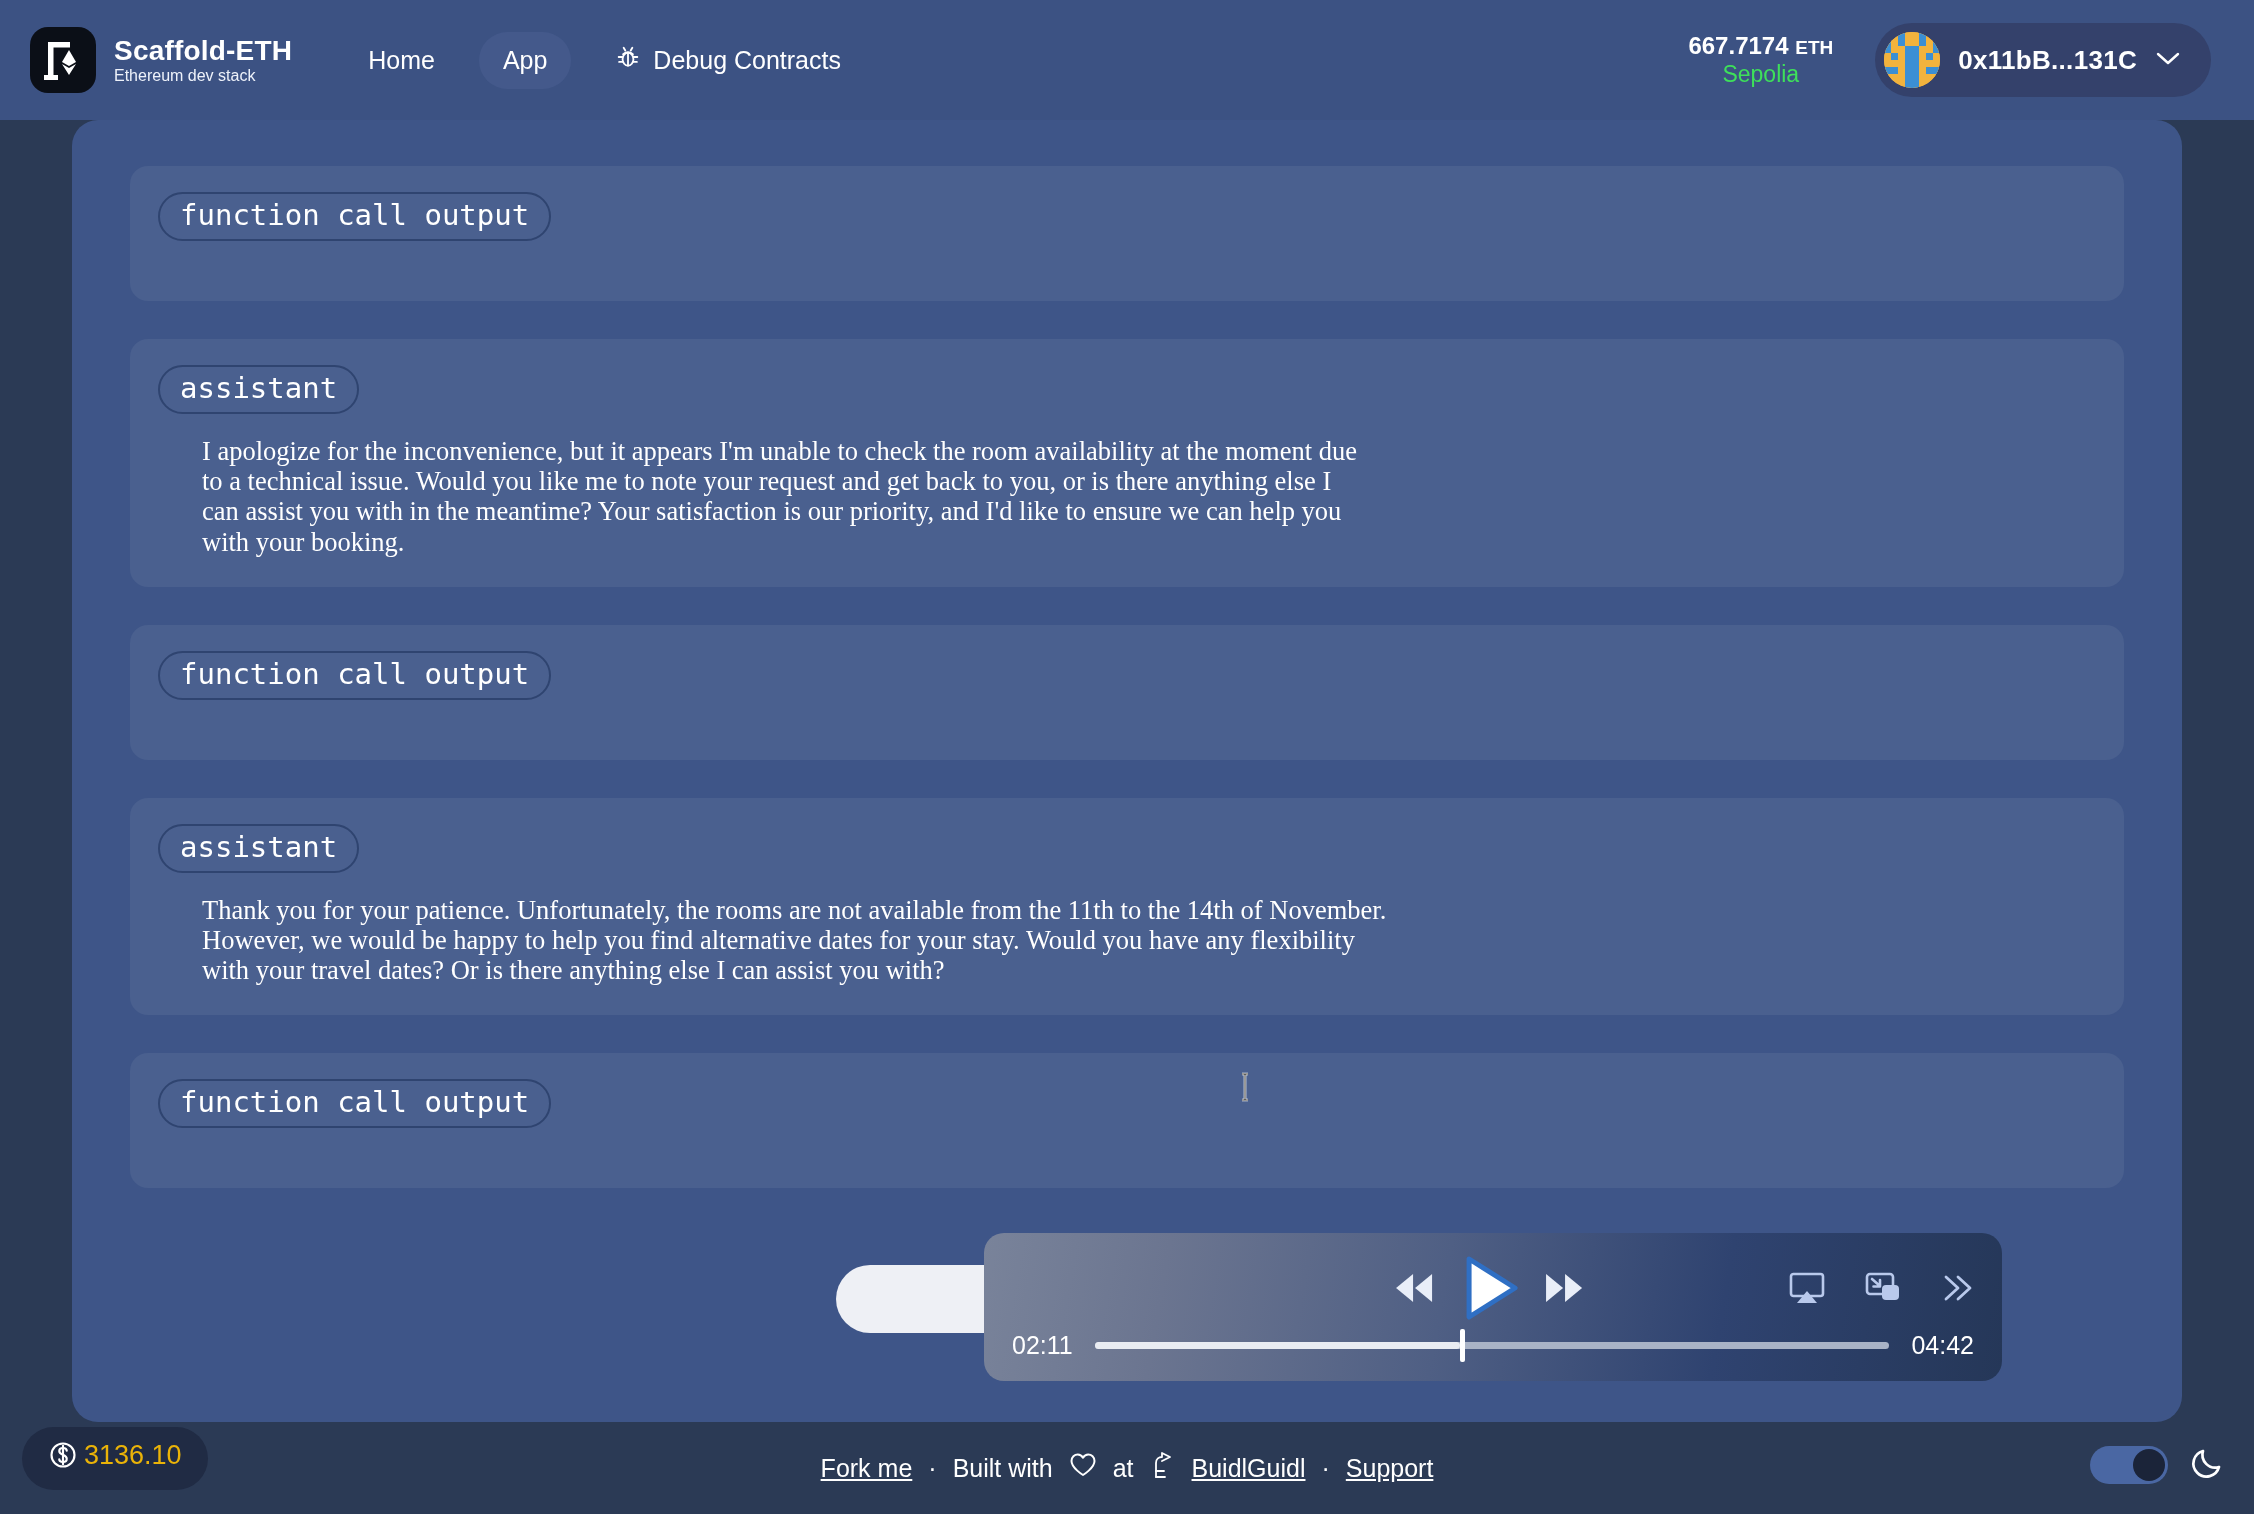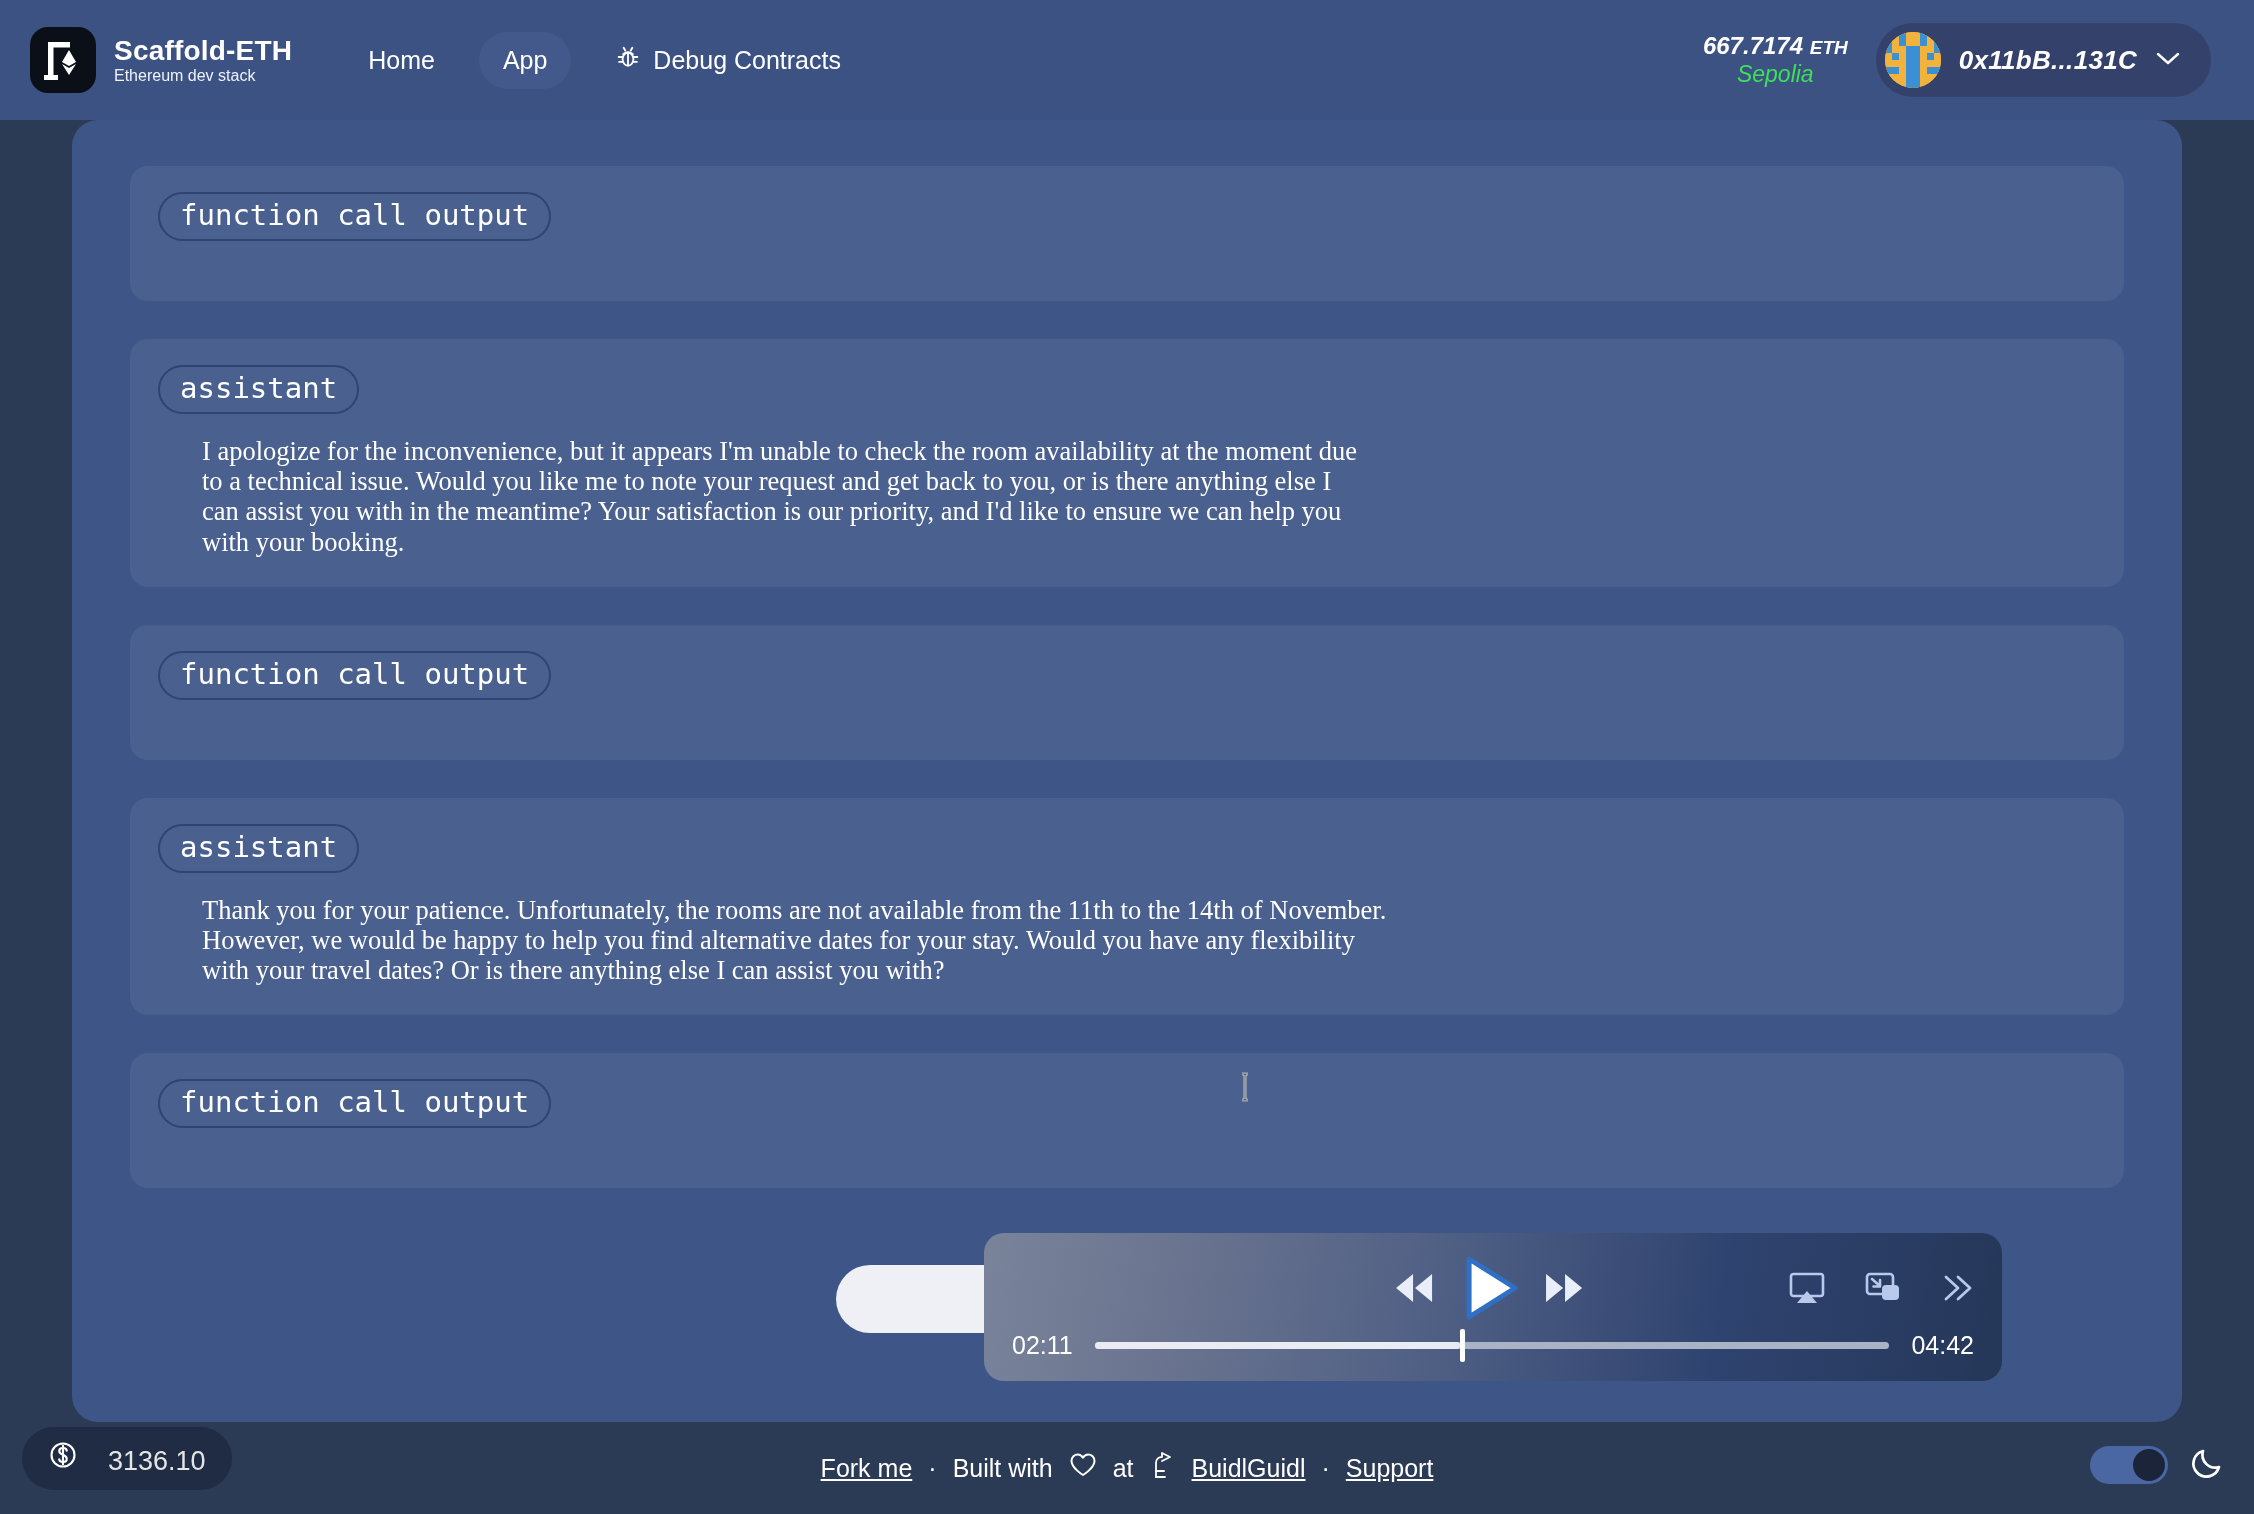--- a/index.html
+++ b/index.html
@@ -39,21 +39,21 @@
 
   .nav { display: flex; align-items: center; gap: 20px; margin-left: 52px; }
   .nav-item {
     display: flex; align-items: center; gap: 12px;
     padding: 14px 24px; border-radius: 999px;
     color: #ffffff; font-size: 25px; white-space: nowrap;
     cursor: pointer;
   }
   .nav-item.active { background: #44598b; }
 
-  .header-right { margin-left: auto; display: flex; align-items: center; gap: 28px; font-style: italic; }
+  .header-right { margin-left: auto; display: flex; align-items: center; gap: 42px; }
   .balance { display: flex; flex-direction: column; align-items: center; line-height: 1.2; }
   .balance-eth { font-size: 24px; font-weight: bold; color: #ffffff; }
   .balance-eth .unit { font-size: 19px; }
   .balance-net { font-size: 23px; color: #3ee05a; font-weight: 500; }
 
   .wallet-pill {
     display: flex; align-items: center; gap: 18px;
     background: #34416b; border-radius: 999px;
     padding: 9px 30px 9px 9px; cursor: pointer;
   }
@@ -159,23 +159,23 @@
     display: flex; align-items: center; justify-content: center;
     background: #2b3a55;
     z-index: 60;
   }
   .footer-links { display: flex; align-items: center; gap: 16px; font-size: 25px; color: #ffffff; }
   .footer-links a { color: #ffffff; text-decoration: underline; cursor: pointer; }
   .dot-sep { color: #ffffff; }
 
   .price-pill {
     position: absolute; left: 22px; bottom: 24px;
-    display: flex; align-items: flex-end; gap: 30px;
+    display: flex; align-items: flex-start; gap: 6px;
     background: #202b44; border-radius: 999px;
-    padding: 13px 26px; font-size: 27px; color: #e5e5e5;
+    padding: 13px 26px; font-size: 27px; color: #eab308;
     z-index: 61; cursor: pointer;
   }
 
   .theme-wrap {
     position: absolute; right: 30px; bottom: 30px;
     display: flex; align-items: center; gap: 22px; z-index: 61;
   }
   .toggle {
     width: 78px; height: 38px; border-radius: 999px;
     background: #4a67a3; position: relative; cursor: pointer;

